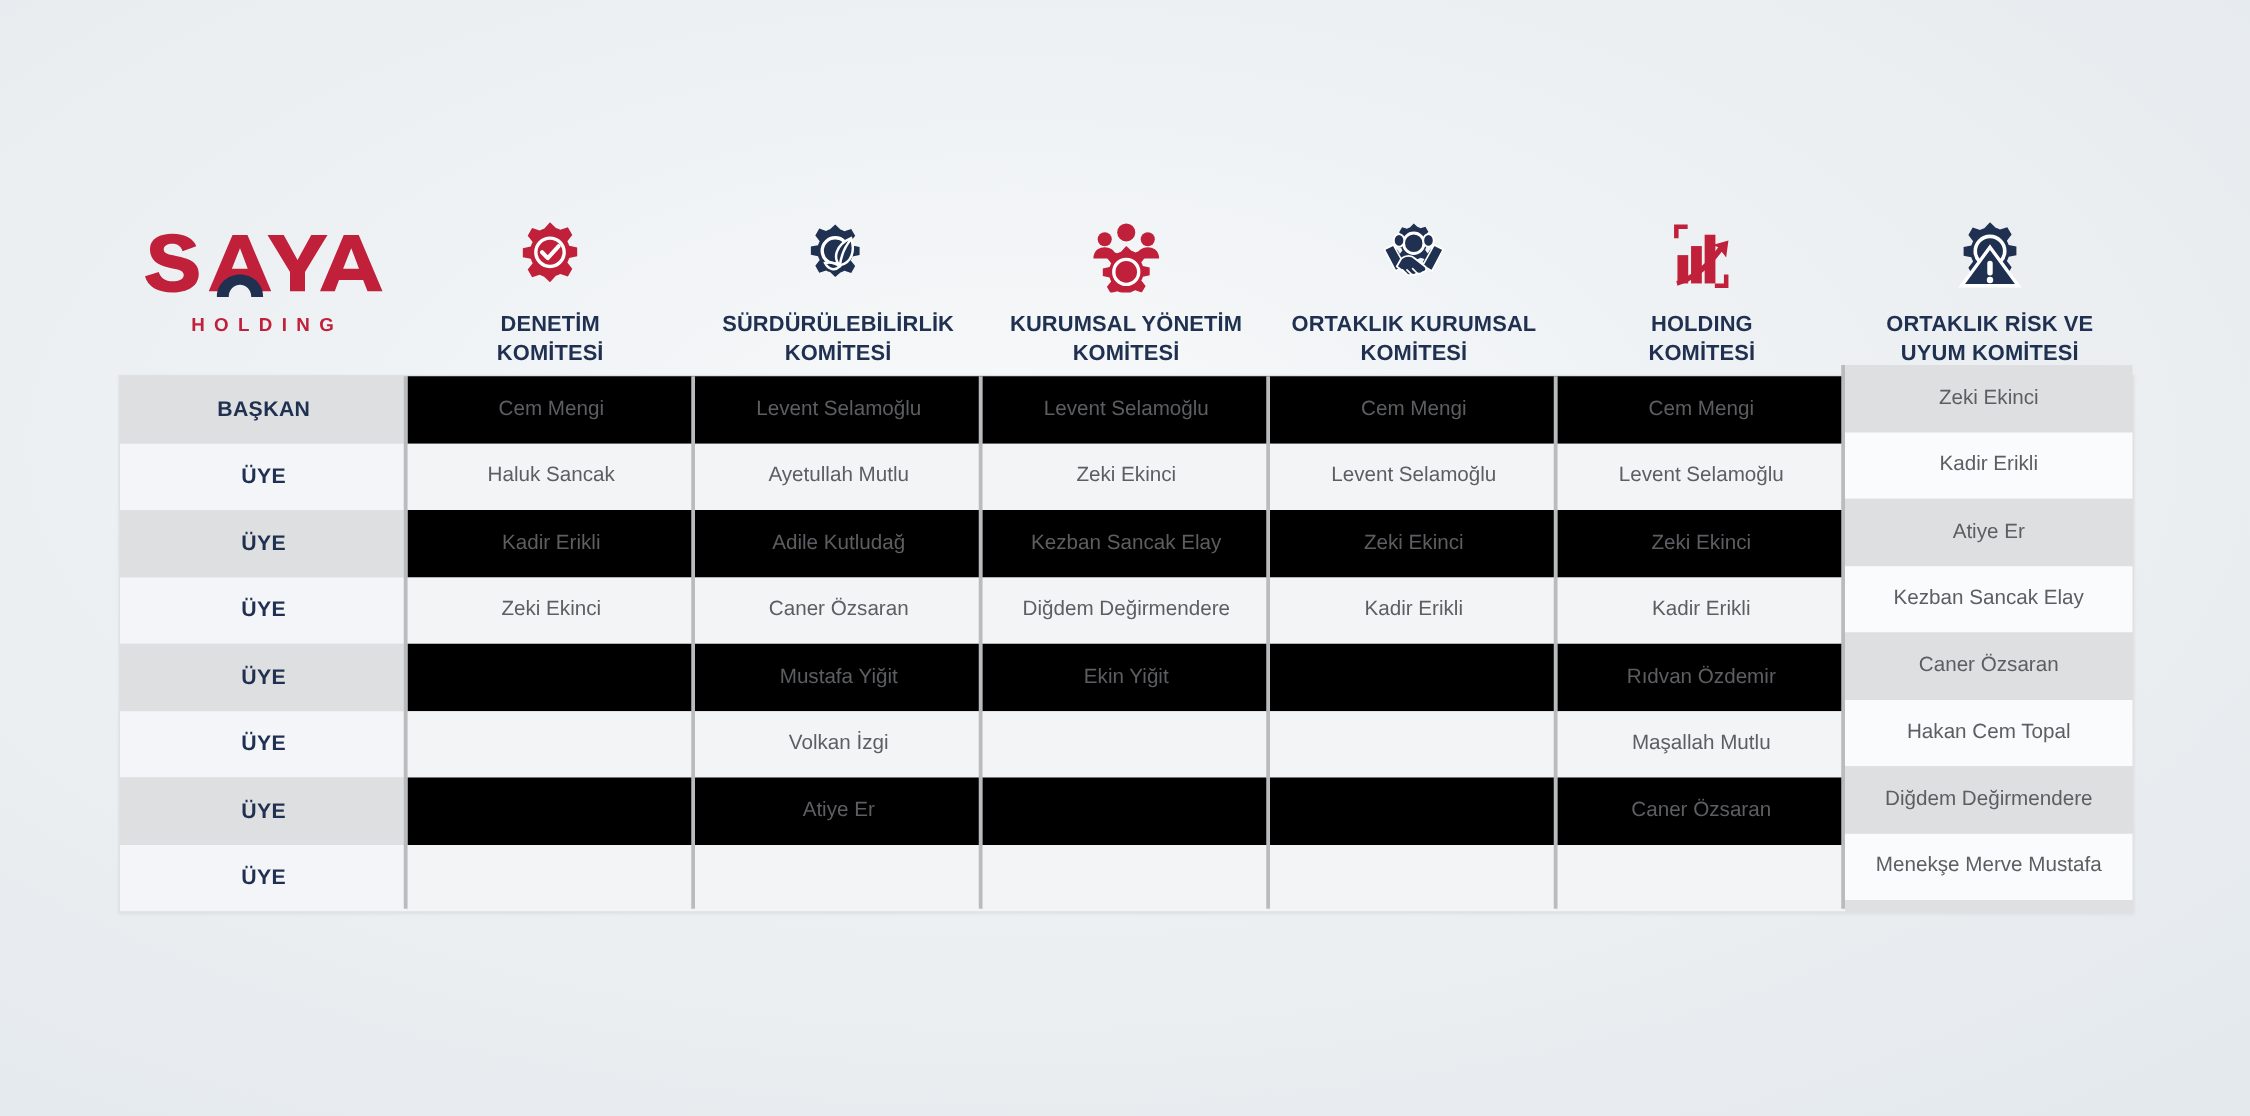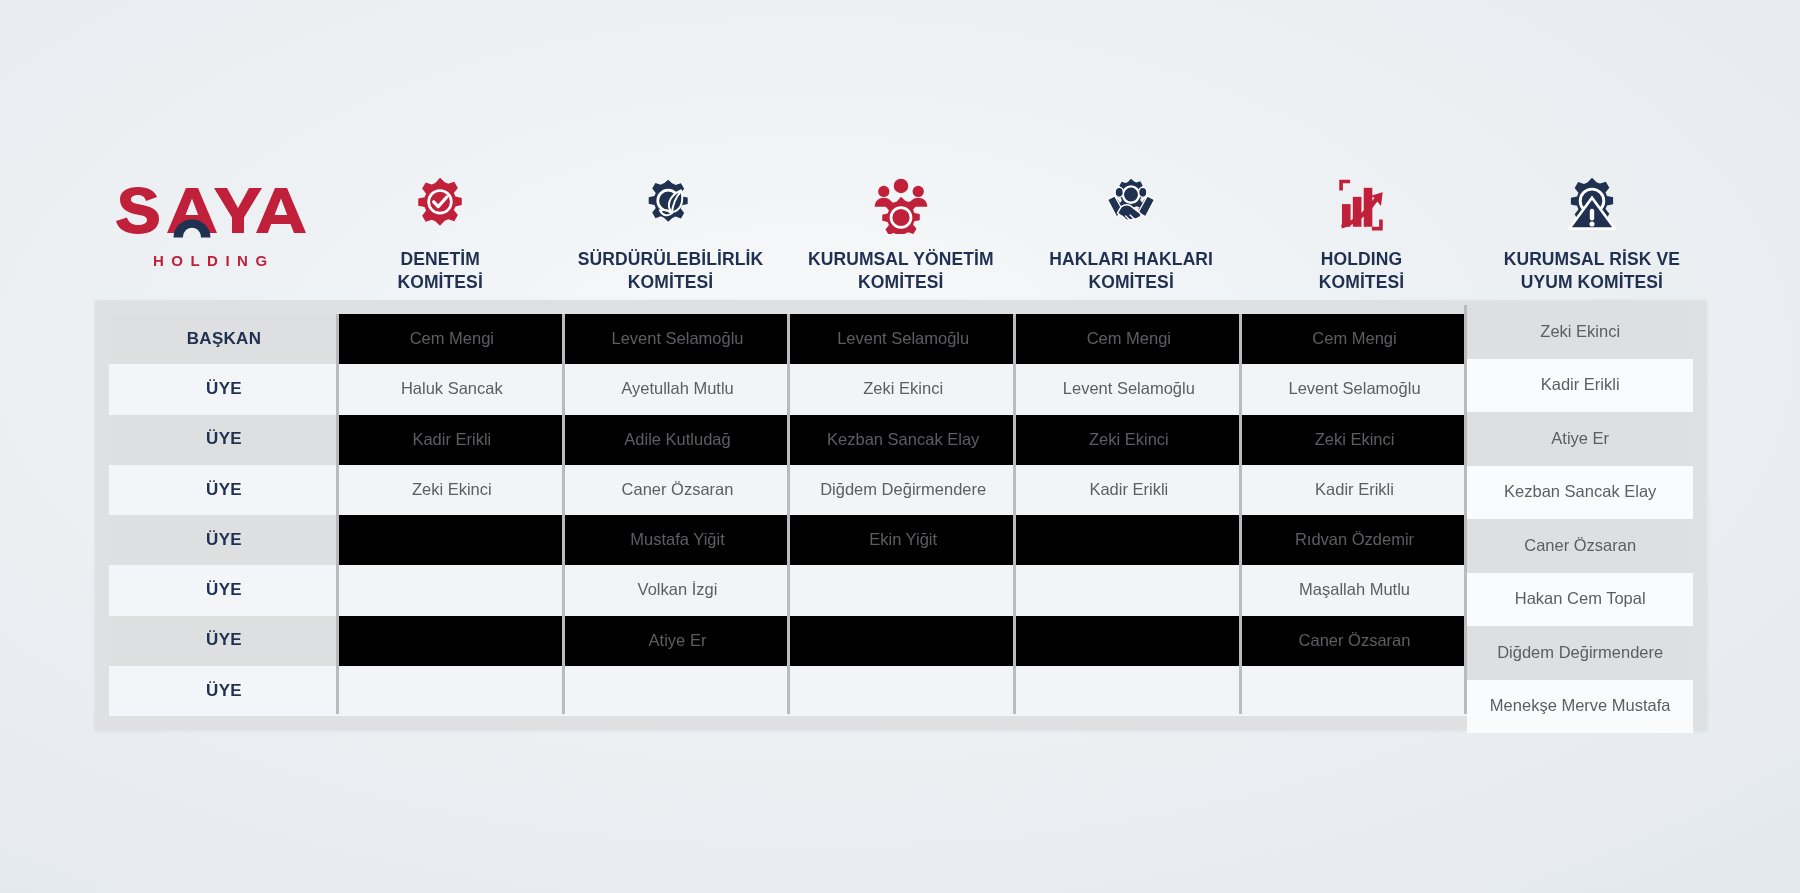--- a/index.html
+++ b/index.html
@@ -87,21 +87,21 @@
   }
 
   
   .table-wrap {
     position: absolute;
     left: 95px;
     top: 300px;
     width: 1612px;
     height: 430px;
     background: #dfe0e1;
-    padding: 14px;
+    padding: 1px;
     box-shadow: 0 1px 3px rgba(90,100,115,0.10);
   }
 
   .table-inner {
     width: 100%;
     height: 100%;
     display: flex;
   }
 
   .col {
@@ -241,21 +241,21 @@
           <ellipse cx="46" cy="18" rx="4.6" ry="5.6" fill="#1f3050" stroke="#ffffff" stroke-width="1.6"></ellipse>
           <path d="M13 27 l2 -1 a3 3 0 0 1 4 1 l6 10 -6 4 -8 -12 Z" fill="#1f3050"></path>
           <path d="M53 27 l-2 -1 a3 3 0 0 0 -4 1 l-6 10 6 4 8 -12 Z" fill="#1f3050"></path>
           <path d="M7 26 l8 -4 10 18 -8 5 Z" fill="#1f3050" stroke="#ffffff" stroke-width="1.4"></path>
           <path d="M59 26 l-8 -4 -10 18 8 5 Z" fill="#1f3050" stroke="#ffffff" stroke-width="1.4"></path>
           <path d="M22 34 C26 31, 31 31, 34 34 L43 41 C45 43, 44 46, 41 46 C40 47, 38 48, 36 47 C35 48, 33 49, 31 48 C30 49, 27 49, 26 47 L18 41 Z" fill="#1f3050" stroke="#ffffff" stroke-width="1.6" stroke-linejoin="round"></path>
           <path d="M26 47 l-3 -3 M31 48 l-4 -4 M36 47 l-4 -4" stroke="#ffffff" stroke-width="1.5" stroke-linecap="round"></path>
         </svg>
       </div>
       <div class="head-title">
-        <span>HAKLARI HAKLARI</span><br>
+        <span>ORTAKLIK KURUMSAL</span><br>
         <span>KOMİTESİ</span>
       </div>
     </div>
 
     <div class="head-cell">
       <div class="head-icon">
         <svg width="58" height="58" viewBox="0 0 64 64">
           <path d="M8 4 L20 4 L20 8 L12 8 L12 16 L8 16 Z" fill="#c0203a"></path>
           <path d="M56 60 L44 60 L44 56 L52 56 L52 48 L56 48 Z" fill="#c0203a"></path>
           <rect x="11" y="31" width="9.5" height="25" fill="#c0203a"></rect>
@@ -274,21 +274,21 @@
       <div class="head-icon">
         <svg width="58" height="58" viewBox="0 0 64 64">
           <path d="M32 2 l5.0 4.8 a25 25 0 0 1 3.8 1.6 l6.5-2.1 3.8 6.6 -4.2 5.4 a25 25 0 0 1 1.6 3.8 l6.8 1.4 0 7.6 -6.8 1.4 a25 25 0 0 1 -1.6 3.8 l4.2 5.4 -3.8 6.6 -6.5-2.1 a25 25 0 0 1 -3.8 1.6 L32 53 l-5.0-4.8 a25 25 0 0 1 -3.8-1.6 l-6.5 2.1 -3.8-6.6 4.2-5.4 a25 25 0 0 1 -1.6-3.8 l-6.8-1.4 0-7.6 6.8-1.4 a25 25 0 0 1 1.6-3.8 l-4.2-5.4 3.8-6.6 6.5 2.1 a25 25 0 0 1 3.8-1.6 Z" fill="#1f3050"></path>
           <circle cx="32" cy="27.5" r="13" fill="none" stroke="#ffffff" stroke-width="3.2"></circle>
           <path d="M32 24 L57 58 L7 58 Z" fill="#1f3050" stroke="#ffffff" stroke-width="3"></path>
           <rect x="29.6" y="36" width="4.8" height="13" rx="2.4" fill="#ffffff"></rect>
           <circle cx="32" cy="53" r="2.8" fill="#ffffff"></circle>
         </svg>
       </div>
       <div class="head-title">
-        <span>KURUMSAL RİSK VE</span><br>
+        <span>ORTAKLIK RİSK VE</span><br>
         <span>UYUM KOMİTESİ</span>
       </div>
     </div>
   </div>
 
   <div class="table-wrap">
     <div class="table-inner">
 
       <div class="col role-col">
         <div class="cell band-dark">BAŞKAN</div>

